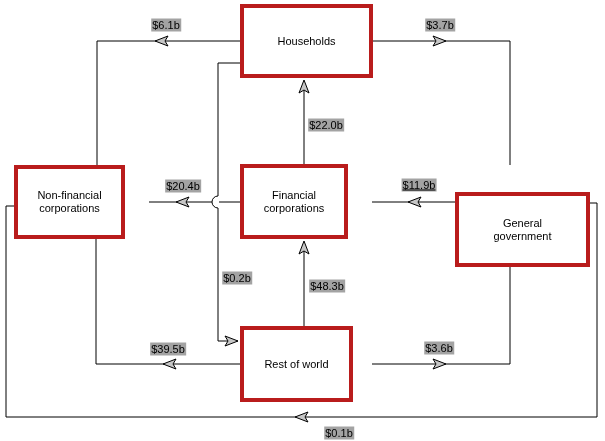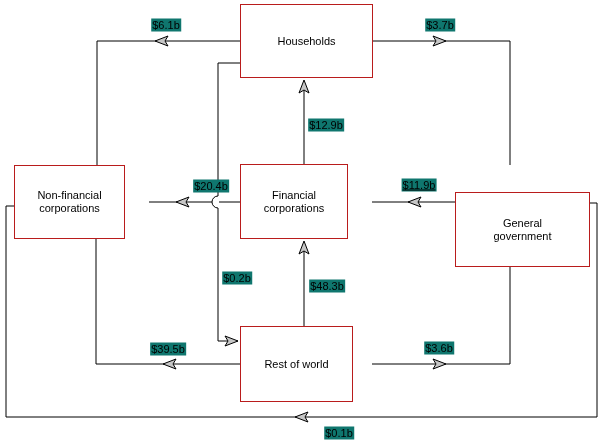--- a/index.html
+++ b/index.html
@@ -22,37 +22,37 @@
     stroke: #000000;
     stroke-width: 1;
   }
   .connector-layer polygon {
     stroke: #000000;
     stroke-width: 1;
   }
   .node {
     position: absolute;
     box-sizing: border-box;
-    border: 1px solid #b91c1c;
+    border: 4px solid #b91c1c;
     background: #ffffff;
     display: flex;
     align-items: center;
     justify-content: center;
     text-align: center;
     font-size: 11px;
     line-height: 13px;
   }
   .node .node-label { display: inline-block; max-width: 92px; }
   .flow-label {
     position: absolute;
     transform: translate(-50%, -50%);
     font-size: 11px;
     line-height: 13px;
     white-space: nowrap;
-    background: #0f766e;
+    background: #a3a3a3;
     padding: 0 1px;
   }
 </style>
 </head>
 <body>
 
 <div class="canvas">
 
   <svg class="connector-layer" viewBox="0 0 605 441" xmlns="http://www.w3.org/2000/svg">
 
@@ -90,22 +90,22 @@
   </div>
   <div class="node" style="left:455px; top:165px; width:135px; height:75px;margin-top:27px;">
     <span class="node-label">General government</span>
   </div>
   <div class="node" style="left:240px; top:326px; width:113px; height:76px;">
     <span class="node-label">Rest of world</span>
   </div>
 
   <div class="flow-label" style="left:166px; top:25px;">$6.1b</div>
   <div class="flow-label" style="left:440px; top:25px;">$3.7b</div>
-  <div class="flow-label" style="left:326px; top:125px;">$12.9b</div>
-  <div class="flow-label" style="left:183px; top:186px;margin-left:28px;">$20.4b</div>
+  <div class="flow-label" style="left:326px; top:125px;">$22.0b</div>
+  <div class="flow-label" style="left:183px; top:186px;">$20.4b</div>
   <div class="flow-label" style="left:419px; top:185px;text-decoration:underline;">$11.9b</div>
   <div class="flow-label" style="left:237px; top:278px;">$0.2b</div>
   <div class="flow-label" style="left:327px; top:286px;">$48.3b</div>
   <div class="flow-label" style="left:168px; top:349px;">$39.5b</div>
   <div class="flow-label" style="left:439px; top:348px;">$3.6b</div>
   <div class="flow-label" style="left:303px; top:433px;margin-left:36px;">$0.1b</div>
 
 </div>
 
 </body></html>

